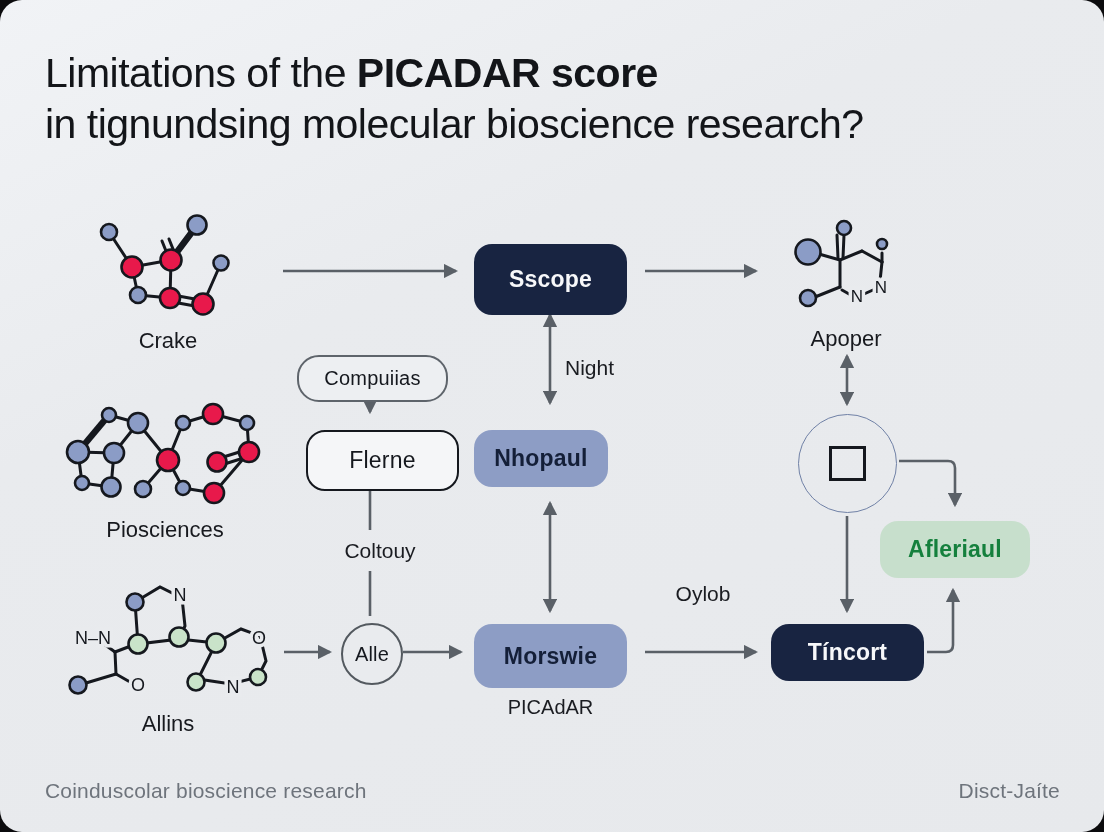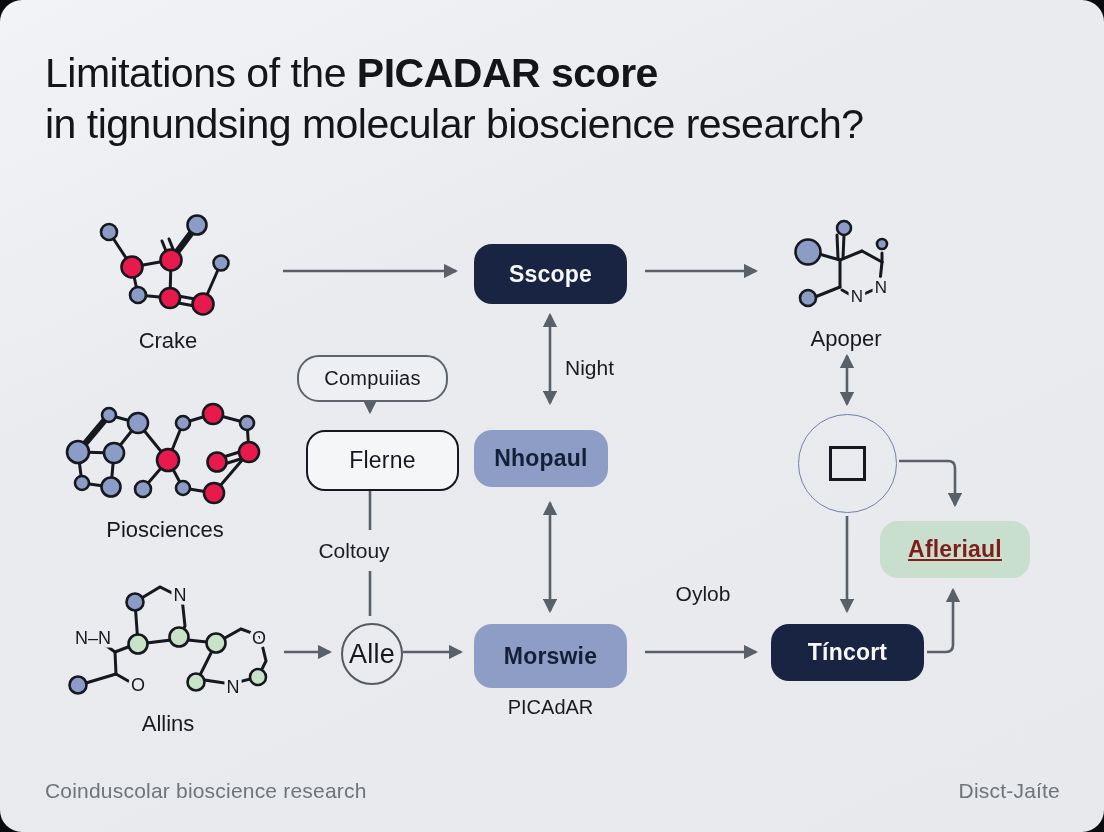--- a/index.html
+++ b/index.html
@@ -9,35 +9,35 @@
         background:linear-gradient(155deg,#f1f3f6 0%,#e9ebee 35%,#e7e9ec 100%);padding-left:8px;}
   
   .title{position:absolute;left:45px;top:48px;font-size:41px;line-height:51px;
          color:#131519;font-weight:400;letter-spacing:-0.5px;}
   .title b{font-weight:700;}
   
   .node{position:absolute;display:flex;align-items:center;justify-content:center;
         border-radius:18px;font-size:23px;font-weight:600;letter-spacing:0.2px;}
   .node.navy{background:#182441;color:#f7f8fa;}
   .node.peri{background:#8d9dc5;color:#141f38;}
-  .node.greenbox{background:#c7dfcc;color:#7f1d1d;text-decoration:underline;}
+  .node.greenbox{background:#c7dfcc;color:#15803d;}
   .node.outline-pill{background:#edeff2;border:2px solid #5e646b;border-radius:22px;
         color:#15181e;font-weight:400;font-size:20px;}
   .node.outline-strong{background:#f5f6f8;border:2.5px solid #15181e;color:#15181e;
         font-weight:500;border-radius:19px;}
-  #sscope{left:474px;top:244px;width:153px;height:60px;}
+  #sscope{left:474px;top:244px;width:153px;height:71px;}
   #nhopaul{left:474px;top:430px;width:134px;height:57px;}
   #morswie{left:474px;top:624px;width:153px;height:64px;}
   #tincort{left:771px;top:624px;width:153px;height:57px;}
   #afleriaul{left:880px;top:521px;width:150px;height:57px;}
   #flerne{left:296px;top:430px;width:149px;height:57px;margin-left:10px;}
   #compuiias{left:297px;top:355px;width:147px;height:43px;}
   #alle{left:341px;top:623px;width:58px;height:58px;border-radius:50%;
         border:2px solid #53595f;background:#e9ebee;color:#15181e;
-        font-size:27px;font-weight:400;}
+        font-size:20px;font-weight:400;}
   
   .qcircle{position:absolute;left:798px;top:414px;width:97px;height:97px;border-radius:50%;
         border:1.8px solid #7081a6;display:flex;align-items:center;justify-content:center;}
   .qsquare{width:31px;height:29px;border:3.2px solid #15181e;}
   
   .elabel{position:absolute;font-size:21px;color:#1a1c21;font-weight:400;}
   .center{text-align:center;}
   
   .mlabel{position:absolute;font-size:22px;color:#17191e;text-align:center;}
   
@@ -217,21 +217,21 @@
     <div class="node peri" id="morswie">Morswie</div>
     <div class="node navy" id="tincort">Tíncort</div>
     <div class="node greenbox" id="afleriaul">Afleriaul</div>
     <div class="node" id="alle">Alle</div>
 
     <div class="qcircle">
       <div class="qsquare"></div>
     </div>
 
     <div class="elabel" style="left:565px;top:356px;">Night</div>
-    <div class="elabel center" style="left:280px;top:539px;width:148px;">Coltouy</div>
+    <div class="elabel center" style="left:306px;top:539px;width:148px;">Coltouy</div>
     <div class="elabel center" style="left:650px;top:582px;width:106px;">Oylob</div>
     <div class="elabel center" style="left:474px;top:696px;width:153px;font-size:20px;">PICAdAR</div>
 
     <div class="footer" style="left:45px;top:779px;">Coinduscolar bioscience research</div>
     <div class="footer" style="right:44px;top:779px;position:absolute;">Disct-Jaíte</div>
 
   </div>
 </div>
 
 </body></html>

